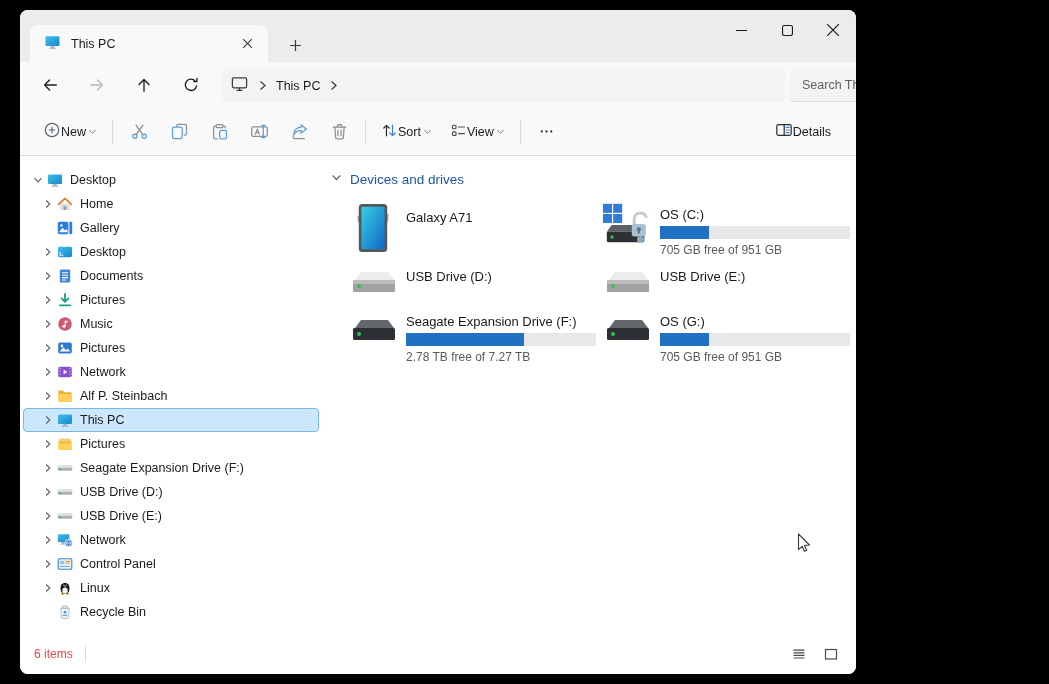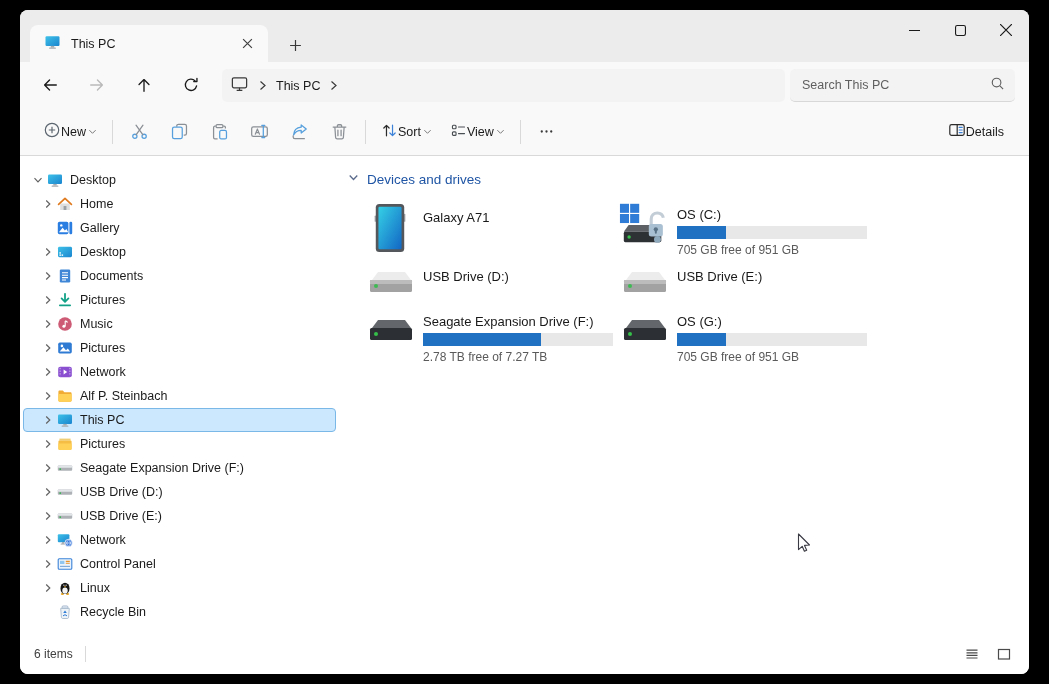--- a/index.html
+++ b/index.html
@@ -1,18 +1,18 @@
 <!DOCTYPE html>
 <html><head>
 <meta charset="utf-8">
 <title>This PC</title>
 <style>
   * { margin:0; padding:0; box-sizing:border-box; }
   html,body { width:1049px; height:684px; background:#000; font-family:"Liberation Sans",sans-serif; overflow:hidden; }
-  .window { position:absolute; left:20px; top:10px; width:1009px; height:664px; background:#fff;
+  .window { position:absolute; left:20px; top:10px; width:836px; height:664px; background:#fff;
             border-radius:8px; overflow:hidden; box-shadow:0 0 0 1px rgba(0,0,0,.45), 0 10px 30px rgba(0,0,0,.6); }
 
   
   .tabbar { position:absolute; left:0; top:0; width:100%; height:52px; background:#ececec; }
   .tab { position:absolute; left:10px; top:15px; width:238px; height:37px; background:#f9f9f9;
          border-radius:8px 8px 0 0; display:flex; align-items:center; padding:0 10px 0 14px; }
   .tab-title { font-size:12.5px; color:#1b1b1b; margin-left:10px; flex:1; }
   .tab-close { width:22px; height:22px; border-radius:4px; display:flex; align-items:center; justify-content:center; }
   .newtab { position:absolute; left:262px; top:22px; width:26px; height:26px; border-radius:4px;
             display:flex; align-items:center; justify-content:center; }
@@ -62,21 +62,21 @@
   .tile { display:flex; align-items:flex-start; border-radius:4px; }
   .tile-iconbox { width:50px; display:flex; justify-content:center; flex-shrink:0; margin-right:8px; }
   .tile-label { font-size:13px; color:#191919; line-height:15px; }
   .capbar { width:190px; height:13px; background:#e8e8e8; margin-top:4px; }
   .capbar-fill { height:100%; background:#2071c2; }
   .tile-caption { font-size:12px; color:#5a5a5a; margin-top:4px; }
 
   
   .statusbar { position:absolute; left:0; bottom:0; width:100%; height:34px; background:#fff;
                display:flex; align-items:center; padding:0 12px 6px 14px; }
-  .status-count { font-size:12px; color:#404040; }
+  .status-count { font-size:12px; color:#ef4444; }
   .status-div { width:1px; height:16px; background:#d9d9d9; margin-left:12px; }
   .viewbtns { margin-left:auto; display:flex; gap:6px; }
   .viewbtn { width:26px; height:24px; display:flex; align-items:center; justify-content:center; border-radius:4px; }
 
   .cursor { position:absolute; left:797px; top:533px; z-index:50; pointer-events:none; }
 </style>
 </head>
 <body>
 
 <svg width="0" height="0" style="position:absolute">

